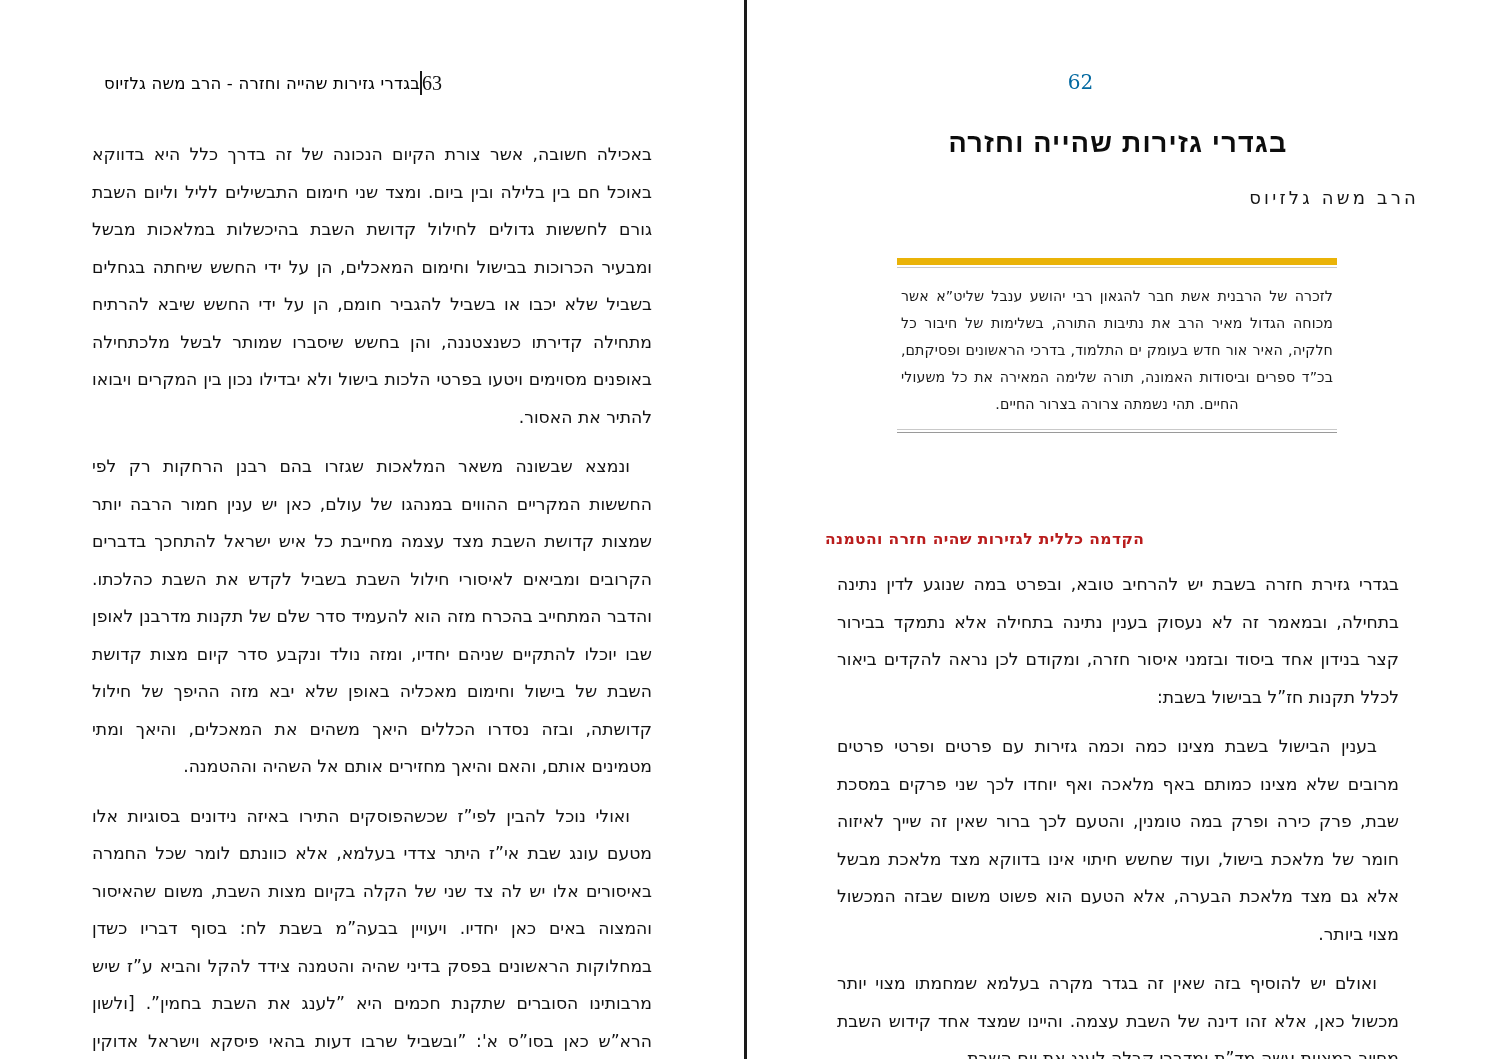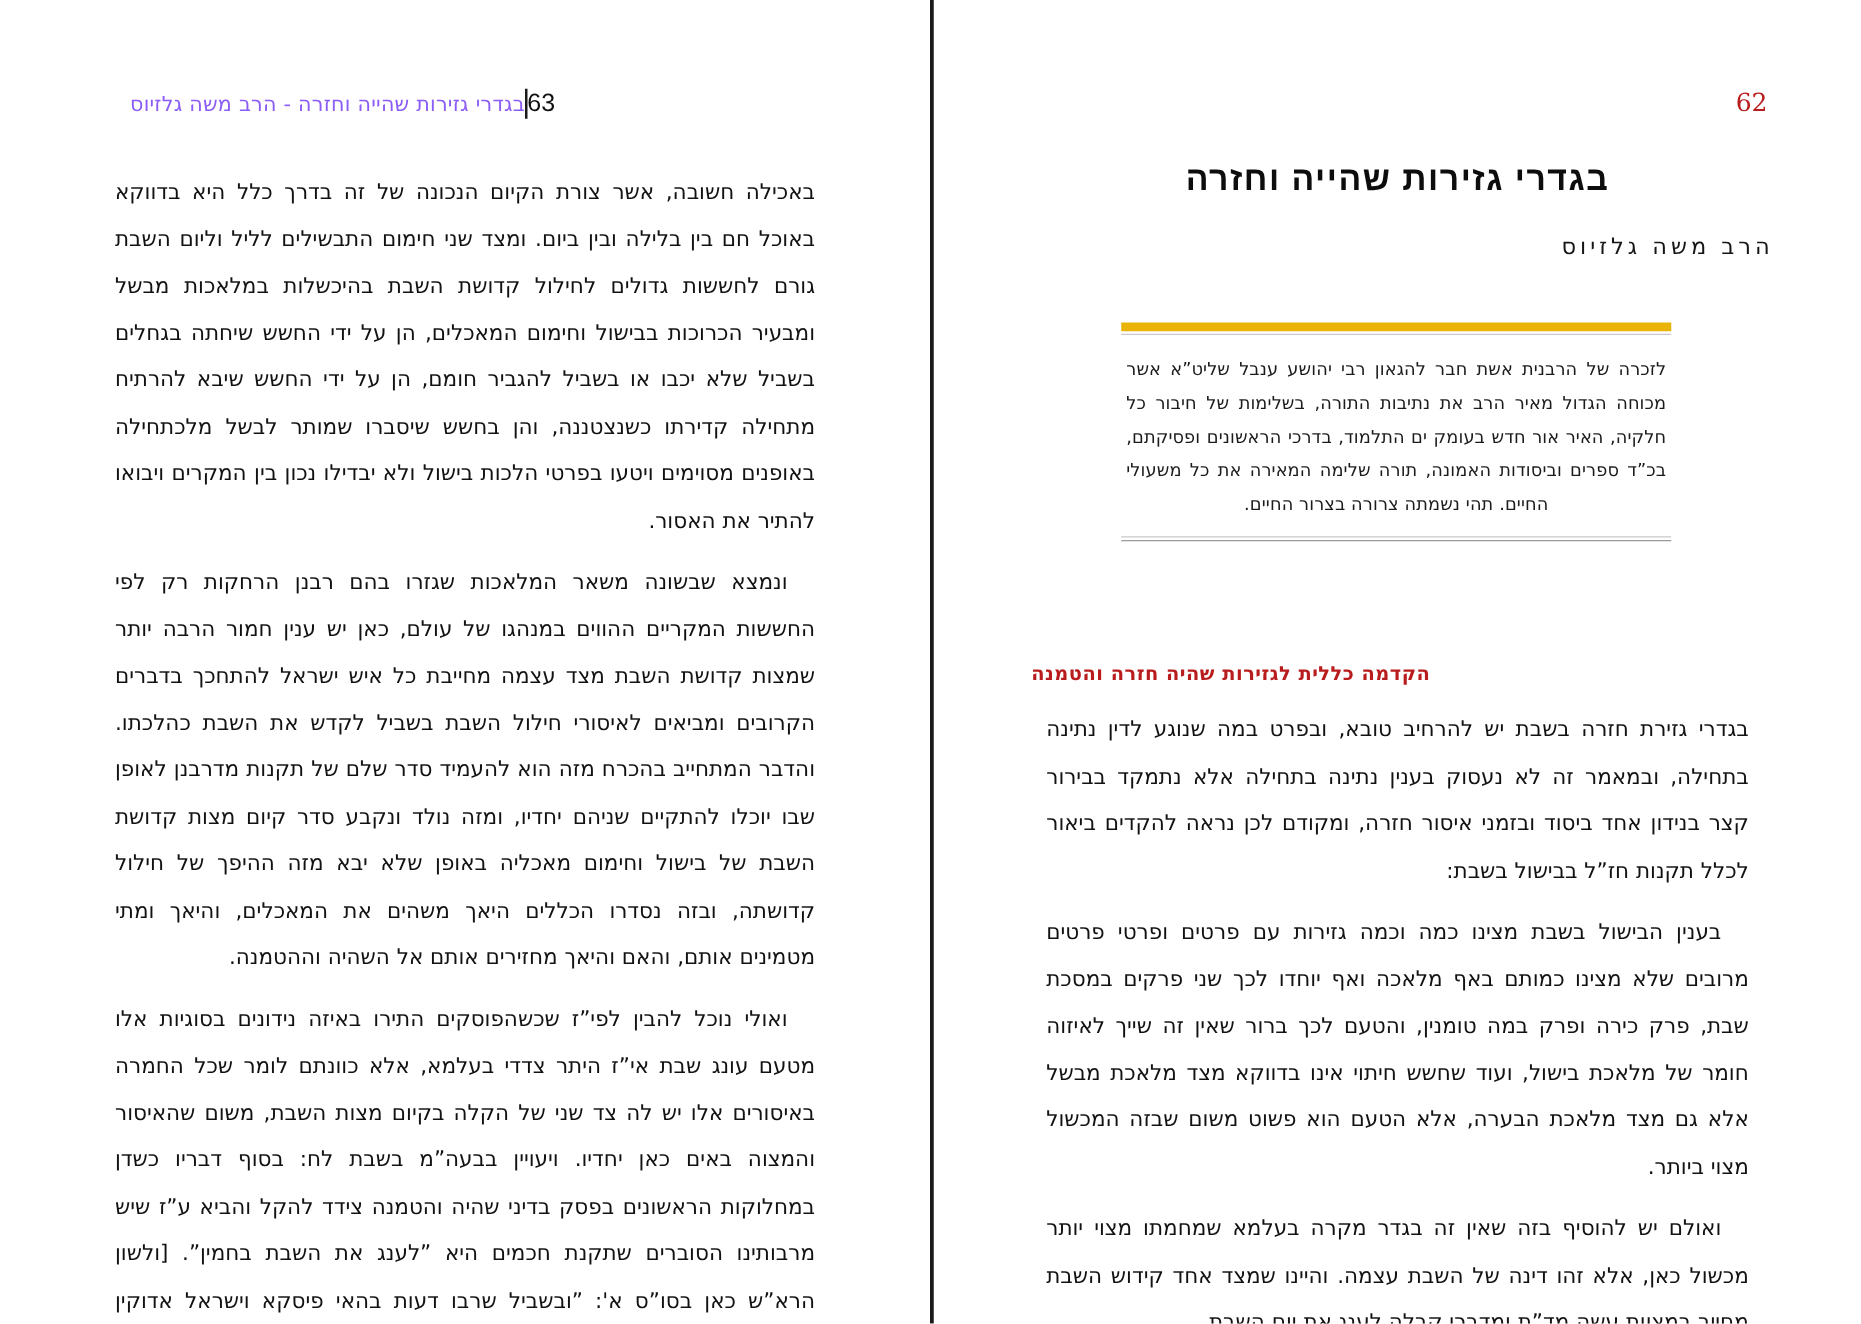--- a/index.html
+++ b/index.html
@@ -51,49 +51,49 @@
     display: flex;
     flex-direction: row-reverse;
     align-items: center;
     justify-content: flex-start;
     gap: 0;
   }
   .running-head .rh-title {
     font-family: "DejaVu Sans", "Liberation Sans", sans-serif;
     font-size: 16.5px;
     letter-spacing: 0.2px;
-    color: #8b5cf6;
+    color: #000000;
     white-space: nowrap;
     padding-left: 26px;
   }
   .running-head .rh-sep {
     width: 2px;
     height: 24px;
     background: #1a1a1a;
     flex: 0 0 auto;
   }
   .running-head .rh-folio {
-    font-family: Liberation Sans, sans-serif;
+    font-family: Liberation Serif, serif;
     font-size: 20px;
     color: #111111;
     padding-right: 26px;
     direction: ltr;
   }
 
   
   .folio-recto {
     position: absolute;
     top: 70px;
     left: 0;
     right: 75px;
-    text-align: right;
+    text-align: center;
     direction: ltr;
     font-family: "DejaVu Serif", "Liberation Serif", serif;
     font-size: 20px;
-    color: #b91c1c;
+    color: #0369a1;
   }
 
   
   .article-title {
     position: absolute;
     top: 128px;
     left: 70px;
     right: 70px;
     text-align: center;
     font-family: Liberation Sans, sans-serif;

